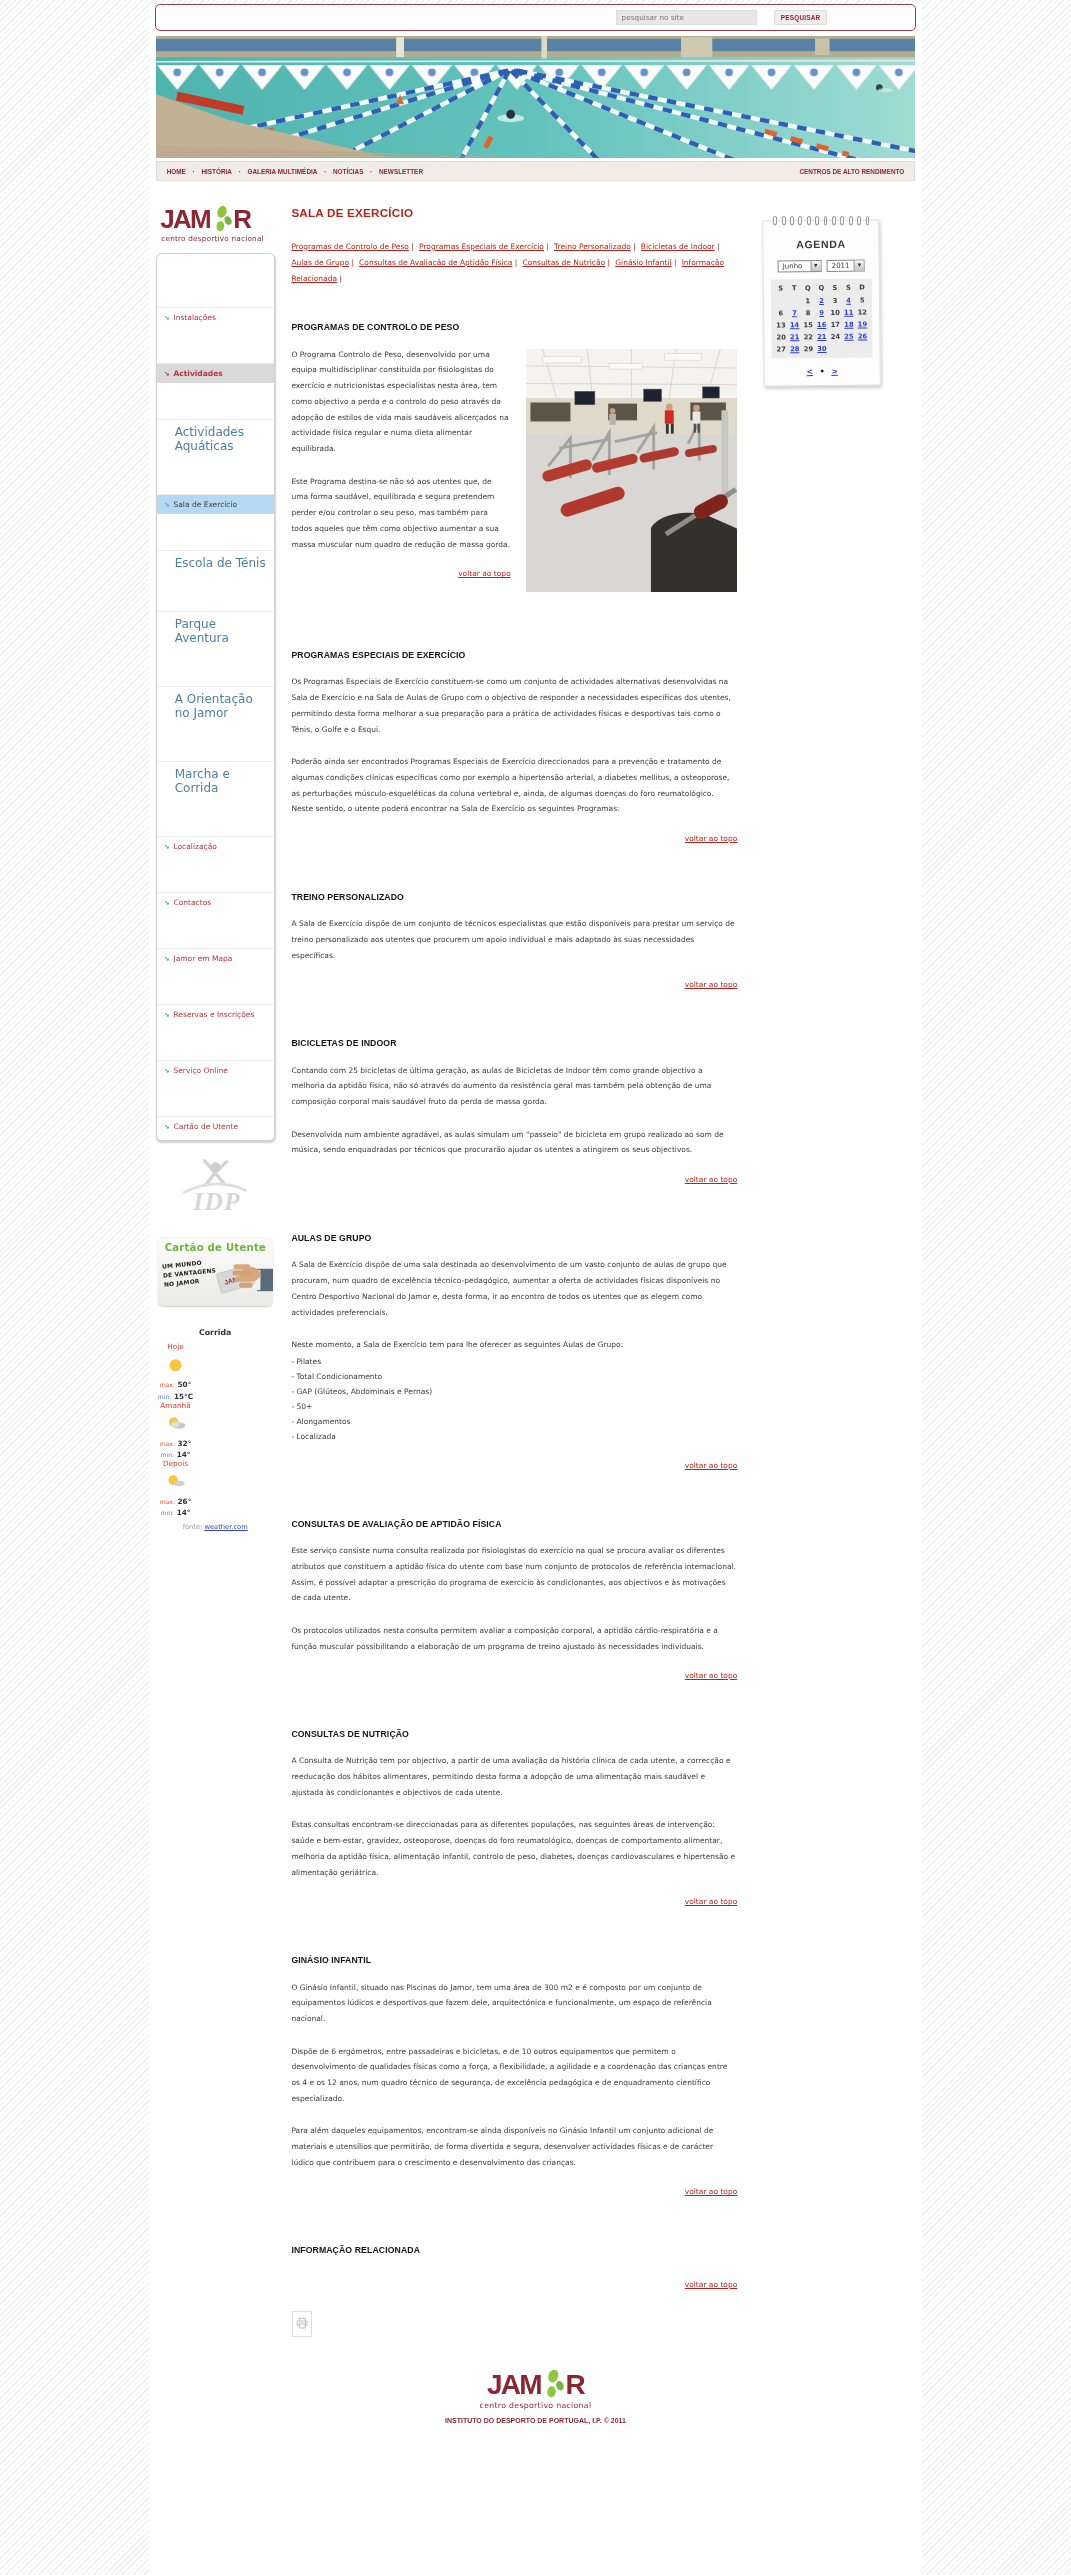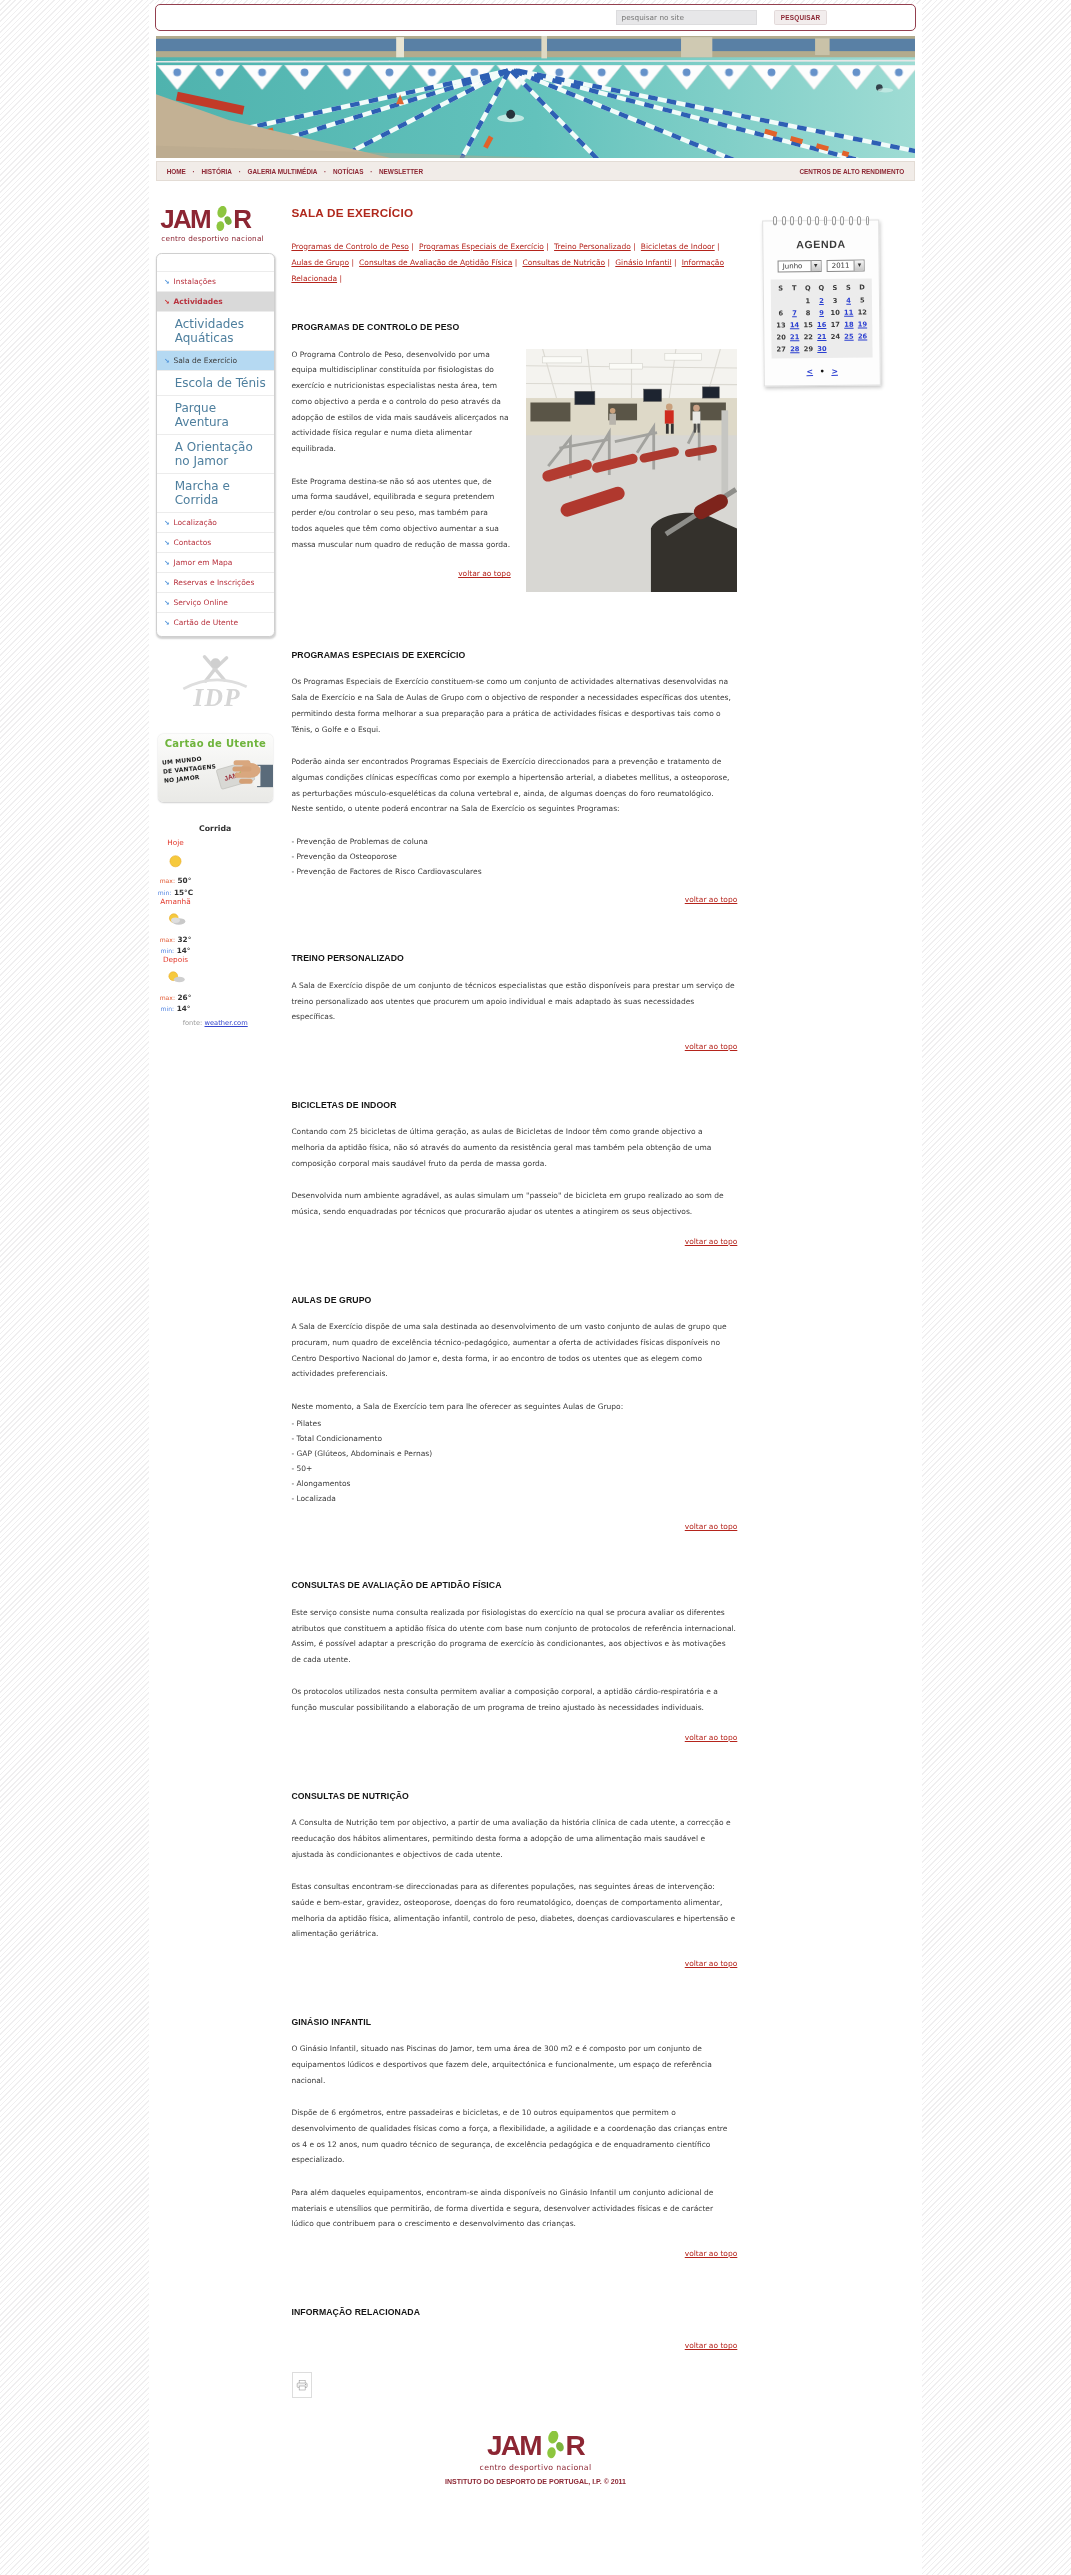--- a/index.html
+++ b/index.html
@@ -54,21 +54,21 @@
   .jamor-logo svg{ margin:0 0.6px -1.1px; }
   .logo-sub{ font-size:7.3px; color:#8c2633; margin:2.2px 0 0 5.6px; letter-spacing:0.2px; }
 
   
   .menu{
     margin-top:10px; background:#fff; border:0.6px solid #cfcfcf; border-radius:5.6px;
     box-shadow:0.6px 1.1px 1.7px rgba(0,0,0,.18); padding:16.7px 0 4.5px; overflow:hidden;
   }
   .side-item{
     display:flex; align-items:center; gap:3.9px; padding:5px 5.6px 5px 7.3px;
-    border-top:0.6px solid #ececec; font-size:7.5px; color:#b8323e; cursor:pointer;
+    border-top:0.6px solid #ececec; font-size:7.5px; color:#b8323e; cursor:pointer;margin-top:36px;
   }
   .side-item .arrow::before{ content:"↘"; color:#4a90d9; font-size:6.7px; font-weight:bold; }
   .side-item.topact{ background:#d9d9d9; font-weight:bold; }
   .side-item.topact .arrow::before{ color:#cc2222; }
   .side-item.sub{ padding-left:18px; color:#4e7f9e; font-size:12px; }
   .side-item.subact{ background:#b5d9f2; color:#3c3c3c; }
   .idp-mark{ text-align:center; padding:15.6px 0 7.8px; }
 
   
   .card-banner{
@@ -500,27 +500,20 @@
         </div>
         <p>O Programa Controlo de Peso, desenvolvido por uma equipa multidisciplinar constituída por fisiologistas do exercício e nutricionistas especialistas nesta área, tem como objectivo a perda e o controlo do peso através da adopção de estilos de vida mais saudáveis alicerçados na actividade física regular e numa dieta alimentar equilibrada.</p>
         <p>Este Programa destina-se não só aos utentes que, de uma forma saudável, equilibrada e segura pretendem perder e/ou controlar o seu peso, mas também para todos aqueles que têm como objectivo aumentar a sua massa muscular num quadro de redução de massa gorda.</p>
         <a class="back">voltar ao topo</a>
       </section>
 
       <section class="section">
         <h2>PROGRAMAS ESPECIAIS DE EXERCÍCIO</h2>
         <p>Os Programas Especiais de Exercício constituem-se como um conjunto de actividades alternativas desenvolvidas na Sala de Exercício e na Sala de Aulas de Grupo com o objectivo de responder a necessidades específicas dos utentes, permitindo desta forma melhorar a sua preparação para a prática de actividades físicas e desportivas tais como o Ténis, o Golfe e o Esqui.</p>
         <p>Poderão ainda ser encontrados Programas Especiais de Exercício direccionados para a prevenção e tratamento de algumas condições clínicas específicas como por exemplo a hipertensão arterial, a diabetes mellitus, a osteoporose, as perturbações músculo-esqueléticas da coluna vertebral e, ainda, de algumas doenças do foro reumatológico. Neste sentido, o utente poderá encontrar na Sala de Exercício os seguintes Programas:</p>
-        <div class="plist">
-  <div class="pli">- Prevenção de Problemas de coluna</div>
-
-  <div class="pli">- Prevenção da Osteoporose</div>
-
-  <div class="pli">- Prevenção de Factores de Risco Cardiovasculares</div>
-</div>
         <a class="back">voltar ao topo</a>
       </section>
 
       <section class="section">
         <h2>TREINO PERSONALIZADO</h2>
         <p>A Sala de Exercício dispõe de um conjunto de técnicos especialistas que estão disponíveis para prestar um serviço de treino personalizado aos utentes que procurem um apoio individual e mais adaptado às suas necessidades específicas.</p>
         <a class="back" style="margin-top:16.7px">voltar ao topo</a>
       </section>
 
       <section class="section">

